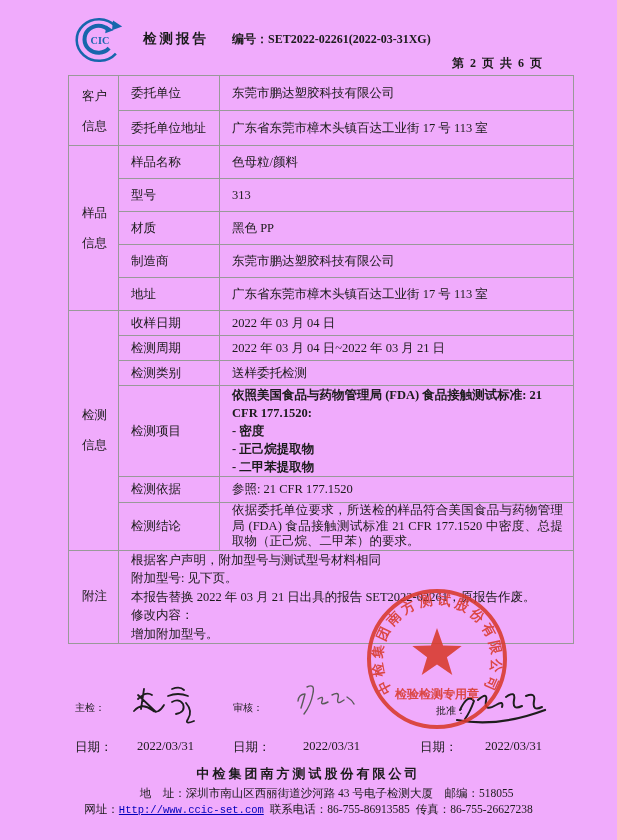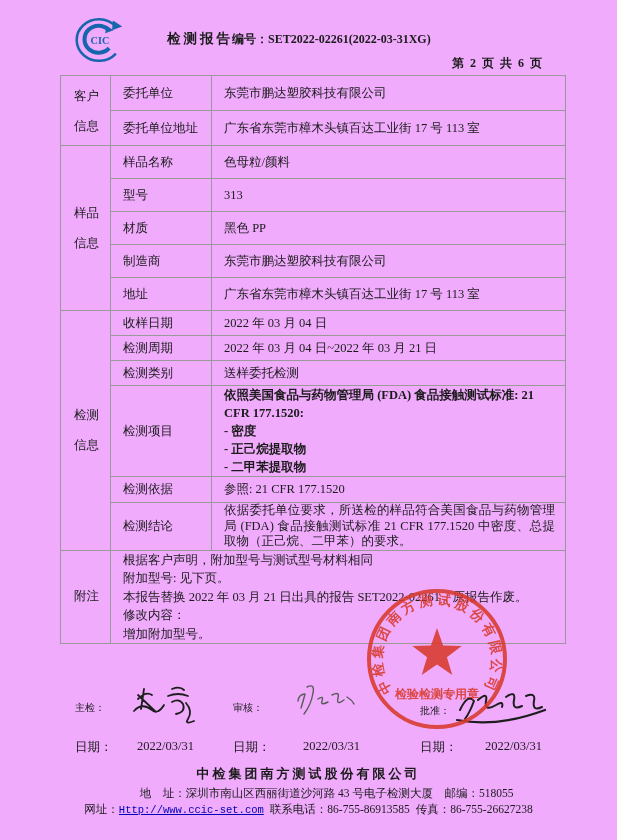--- a/index.html
+++ b/index.html
@@ -6,28 +6,28 @@
   html,body { background:#ffffff; }
   .page {
     position:relative; width:617px; height:840px; margin:0 auto;
     background:#f0abfc; overflow:hidden;
     font-family:"Liberation Serif","DejaVu Serif",serif;
     color:#1b1b1b;
   }
   .abs { position:absolute; }
 
   
-  .hdr-title { left:143px; top:30px; font-size:13.5px; font-weight:bold; letter-spacing:3px;margin-left:24px; }
+  .hdr-title { left:143px; top:30px; font-size:13.5px; font-weight:bold; letter-spacing:3px; }
   .hdr-no    { left:232px; top:31px; font-size:12px;  font-weight:bold; }
   .hdr-page  { left:452px; top:31px; font-size:12px;  font-weight:bold; letter-spacing:1.5px;margin-top:24px; }
   .logo-box  { left:66px;  top:16px; width:62px; height:47px; }
 
   
   table.report {
-    position:absolute; left:60px; top:75px; width:505px;
+    position:absolute; left:68px; top:75px; width:505px;
     border-collapse:collapse; table-layout:fixed; font-size:12.5px;
   }
   table.report td { border:1px solid #999; vertical-align:middle; padding:0 10px 0 12px; }
   td.sec { text-align:center; padding:0; }
   td.sec .ln { line-height:30px; display:block; }
   tr.h35 { height:35px; } tr.h33 { height:33px; } tr.h25 { height:25px; }
   tr.h90 { height:90px; } tr.h26 { height:26px; } tr.h44 { height:44px; }
   tr.h93 { height:93px; }
   td.items { line-height:18px; padding:5px 10px 5px 12px;font-weight:bold; }
   td.concl { line-height:15.5px; padding:3px 8px 3px 12px; text-align:justify; }
@@ -164,21 +164,21 @@
   <svg class="abs sig-svg" style="left:128px; top:681px;" width="80" height="46" viewBox="0 0 80 46">
     <path d="M10 18 Q18 10 24 14 M16 8 L13 28 M6 30 Q14 21 24 29 Q30 34 36 24 M10 14 L28 31" stroke="#1d1d1d" stroke-width="1.8"></path>
     <path d="M44 8 Q52 5 56 9 M40 15 Q50 11 60 15 M44 21 Q51 17 55 23 Q58 31 48 33 M58 22 Q65 30 60 38 Q56 44 66 40" stroke="#1d1d1d" stroke-width="1.8"></path>
   </svg>
 
   <div class="abs sig-label" style="left:233px; top:701px;">审核：</div>
   <svg class="abs sig-svg" style="left:290px; top:681px;" width="72" height="38" viewBox="0 0 72 38">
     <path d="M8 20 Q9 13 15 13 Q13 21 11 27 M17 6 Q25 2 23 12 Q21 24 14 33 M28 18 Q34 14 32 20 Q30 25 38 21 M42 14 Q50 10 48 17 Q46 25 54 19 M57 16 Q62 19 64 23" stroke="#5a5a5a" stroke-width="1.4"></path>
   </svg>
 
-  <div class="abs sig-label" style="left:420px; top:704px;font-family:Liberation Mono, monospace;">批准：</div>
+  <div class="abs sig-label" style="left:436px; top:704px;font-family:Liberation Mono, monospace;">批准：</div>
   <svg class="abs sig-svg" style="left:452px; top:684px;" width="100" height="50" viewBox="0 0 100 50">
     <path d="M8 26 Q16 9 22 17 Q18 28 13 35 M26 16 Q36 7 34 17 Q32 28 44 21 Q52 16 50 23 M54 13 Q64 6 62 16 Q60 27 70 22 M74 12 Q84 8 82 17 Q80 28 90 23" stroke="#1d1d1d" stroke-width="2"></path>
     <path d="M5 36 Q45 44 93 26" stroke="#1d1d1d" stroke-width="2.2"></path>
   </svg>
 
   <div class="abs date-label" style="left:75px; top:739px;">日期：</div>
   <div class="abs date-val" style="left:137px; top:739px;">2022/03/31</div>
   <div class="abs date-label" style="left:233px; top:739px;">日期：</div>
   <div class="abs date-val" style="left:303px; top:739px;">2022/03/31</div>
   <div class="abs date-label" style="left:420px; top:739px;">日期：</div>

